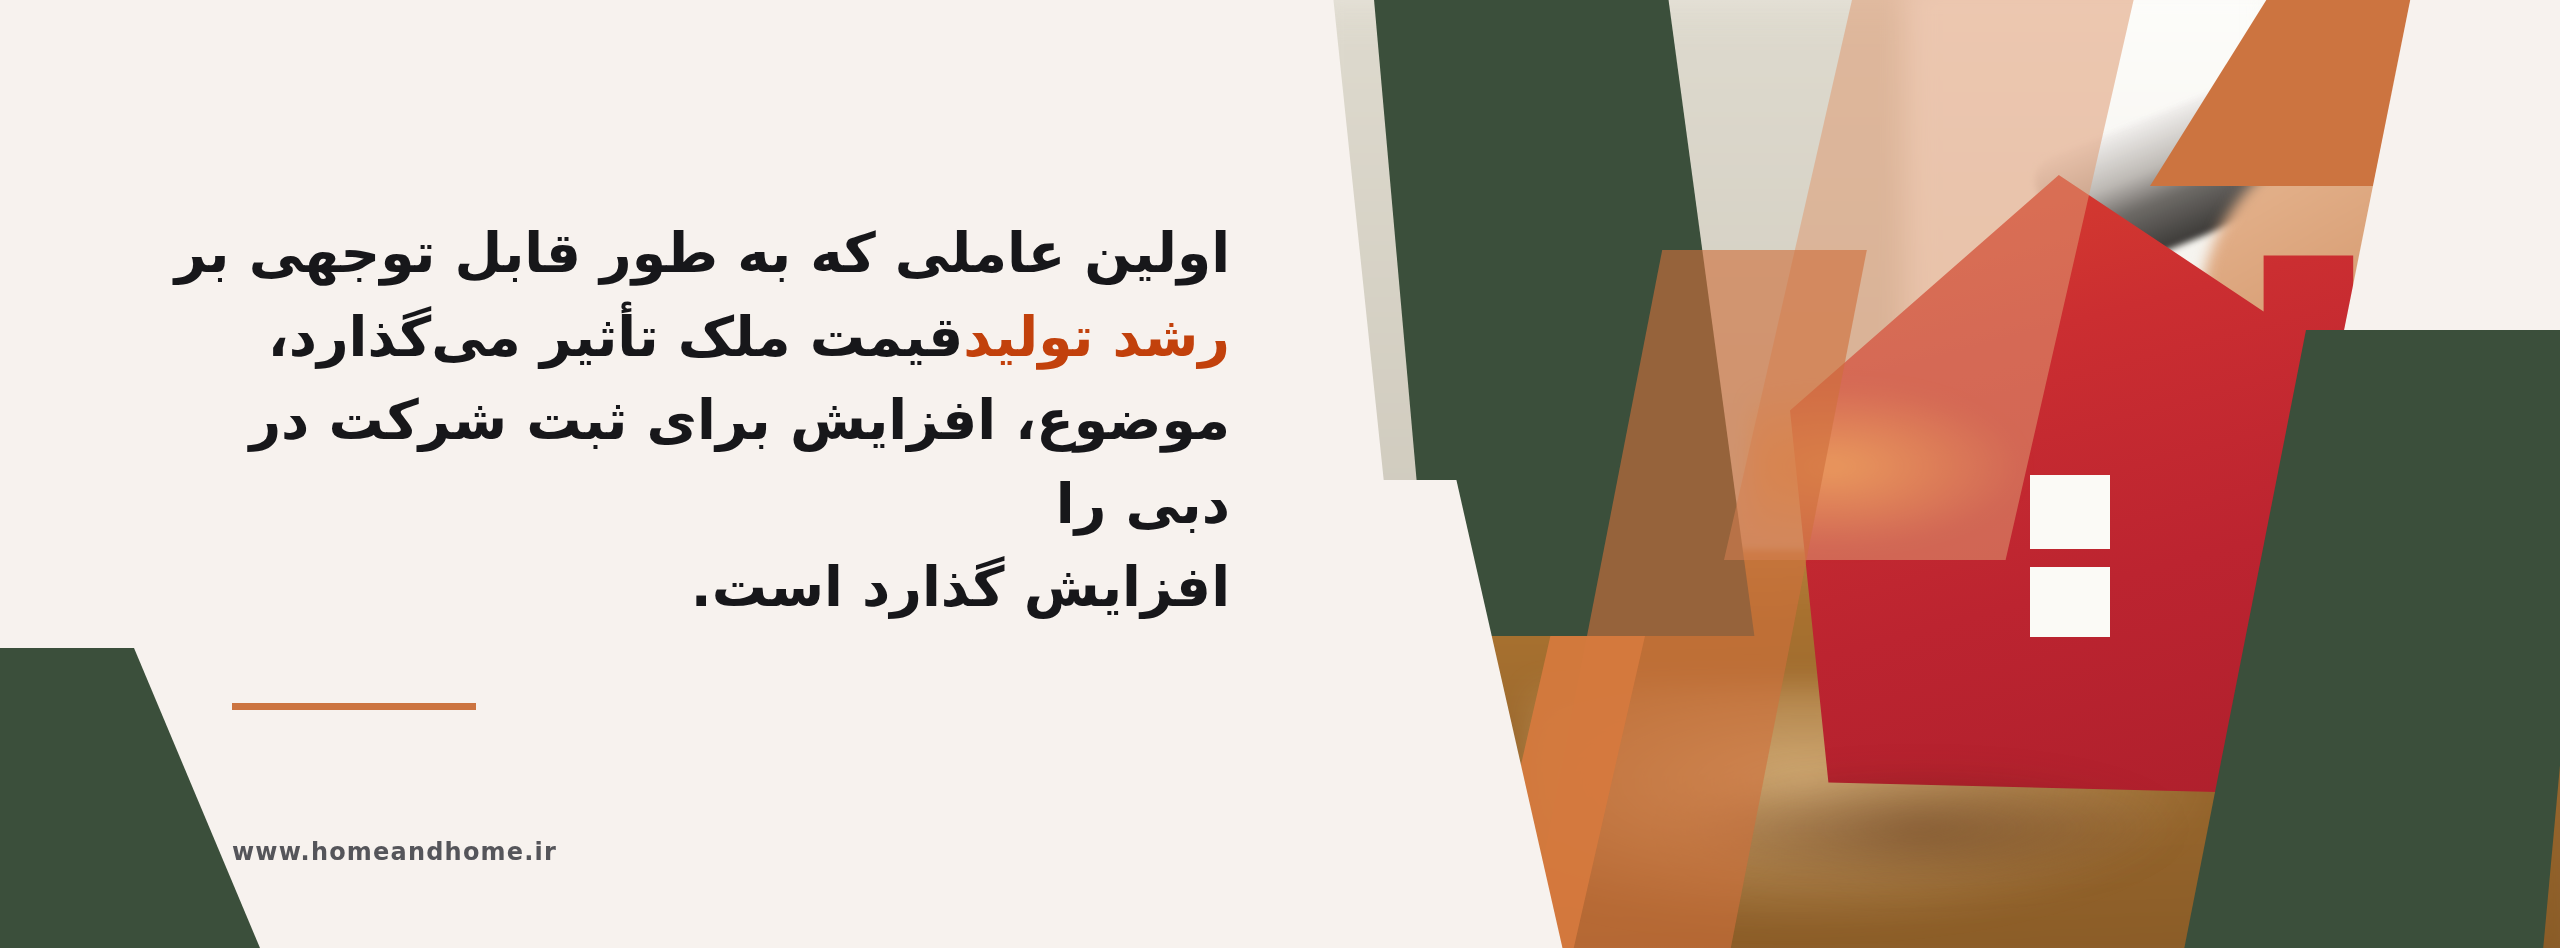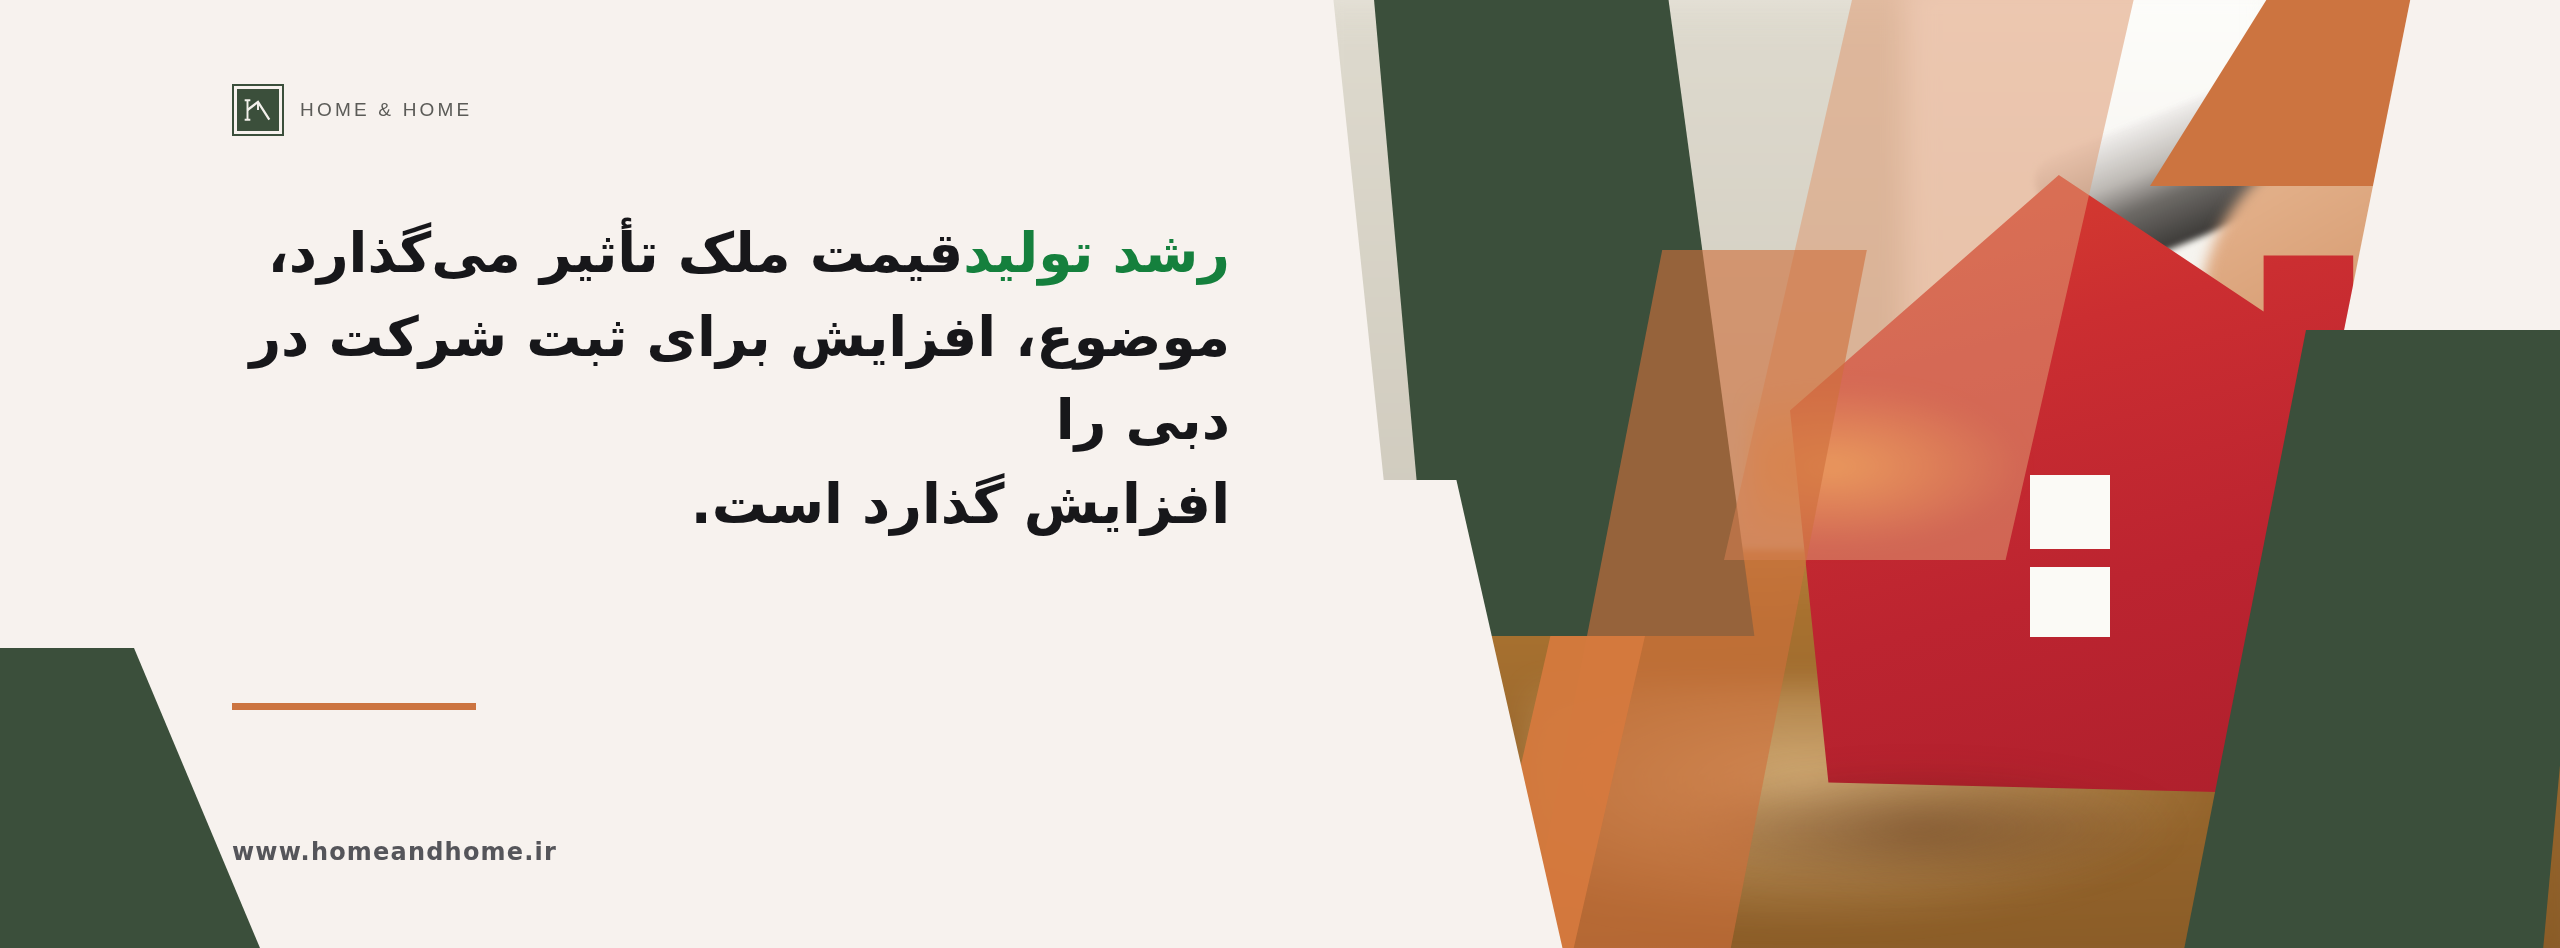--- a/index.html
+++ b/index.html
@@ -186,21 +186,21 @@
   }
 
   
   .headline{
     position:absolute;right:1330px;top:212px;width:1090px;
     text-align:right;direction:rtl;
     font-family:"DejaVu Sans","Liberation Sans",sans-serif;
     font-size:55px;line-height:1.52;font-weight:700;color:#17171a;
     letter-spacing:0px;
   }
-  .hl-accent{color:#15803d;}
+  .hl-accent{color:#c2410c;}
 
   
   .divider{
     position:absolute;left:232px;top:703px;width:244px;height:7px;background:#cc7440;
   }
 
   
   .footer{
     position:absolute;left:232px;top:838px;display:flex;align-items:center;gap:80px;direction:ltr;
   }
@@ -294,34 +294,23 @@
   <div class="shape peach-soft"></div>
   <div class="shape orange-band"></div>
   <div class="shape orange-band-2"></div>
   <div class="shape cream-lower-wedge"></div>
   <div class="shape orange-top"></div>
   <div class="shape cream-right"></div>
   <div class="shape green-right"></div>
 
   <div class="wedge-bottom-left"></div>
 
-  <div class="logo-row">
-    <div class="logo-mark">
-      <svg class="logo-mark-inner" viewBox="0 0 52 52" xmlns="http://www.w3.org/2000/svg" aria-hidden="true">
-        <rect x="0" y="0" width="52" height="52" fill="#3b4f3b"></rect>
-        <path d="M13 14 L13 38" stroke="#f3f1ec" stroke-width="2.4" fill="none"></path>
-        <path d="M9.5 14 L16.5 14 M9.5 38 L16.5 38" stroke="#f3f1ec" stroke-width="2.4" fill="none"></path>
-        <path d="M13 26 L26 16 L40 38" stroke="#f3f1ec" stroke-width="2.8" fill="none" stroke-linejoin="miter"></path>
-        <path d="M26 16 L26 26" stroke="#f3f1ec" stroke-width="2.4" fill="none"></path>
-      </svg>
-    </div>
-    <div class="logo-text">HOME &amp; HOME</div>
-  </div>
 
   <div class="headline">
+    <div>اولین عاملی که به طور قابل توجهی بر</div>
     <div><span class="hl-accent">رشد تولید</span><span>قیمت ملک تأثیر می‌گذارد، </span></div>
     <div>موضوع، افزایش برای ثبت شرکت در دبی را</div>
     <div>افزایش گذارد است.</div>
   </div>
 
   <div class="divider"></div>
 
   <div class="footer">
     <div class="footer-item">
       <span class="footer-text">www.homeandhome.ir</span>

